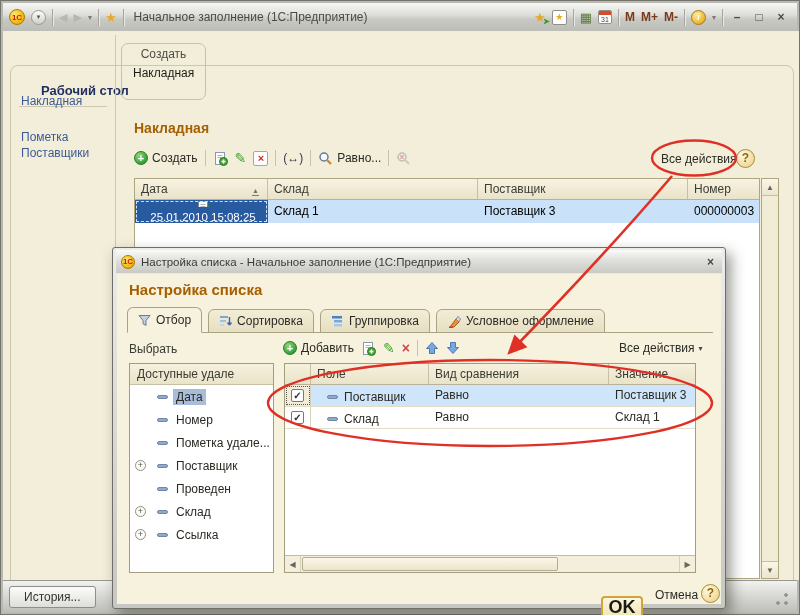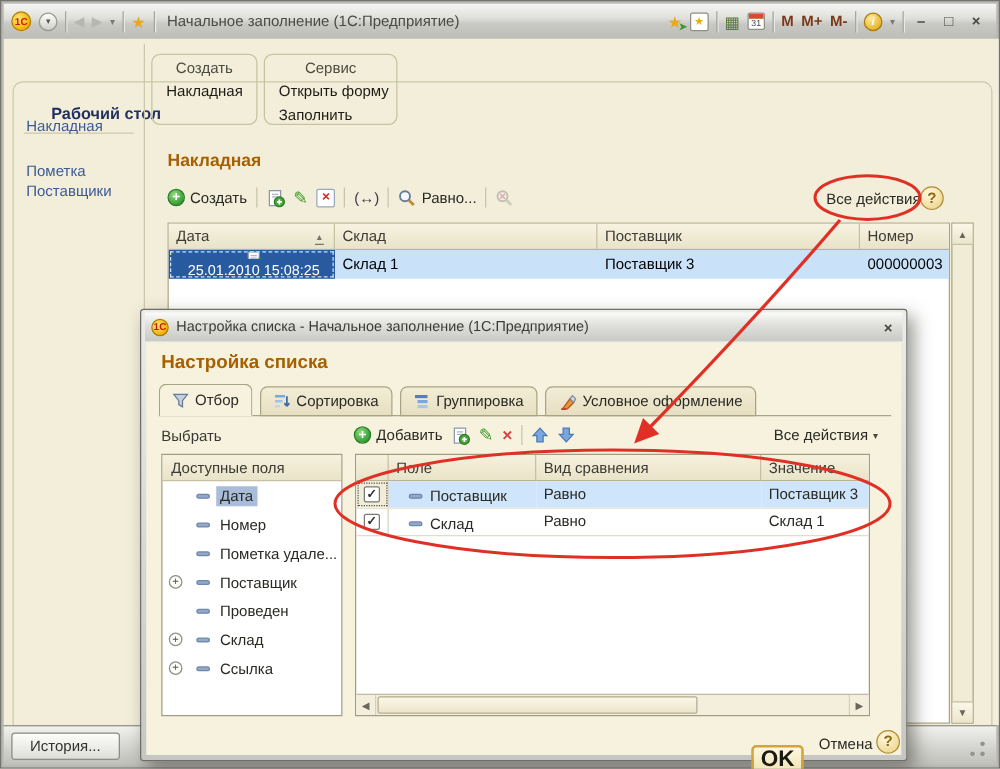--- a/index.html
+++ b/index.html
@@ -189,25 +189,20 @@
     <div class="abs sb-line"></div>
     <div class="abs sb-item" style="top:63px;">Накладная</div>
     <div class="abs sb-item" style="top:95px;margin-top:20px;">Поставщики</div>
     <div class="abs sb-item" style="top:99px;">Пометка</div>
     <div class="abs vsep" style="top:4px; height:545px;"></div>
 
     <div class="abs cmd-group" style="left:118px; top:12px; width:85px; height:57px;">
       <div class="cmd-title">Создать</div>
       <div class="cmd-item">Накладная</div>
     </div>
-    <div class="abs cmd-group" style="left:208px; top:12px; width:107px; height:57px;">
-      <div class="cmd-title">Сервис</div>
-      <div class="cmd-item">Открыть форму</div>
-      <div class="cmd-item">Заполнить</div>
-    </div>
 
     <div class="abs list-title" style="top:89px;">Накладная</div>
 
     <div class="abs toolbar" style="left:131px; top:116px; height:22px;">
       <span class="toolbar" style="gap:4px;">
         <span class="green-plus">+</span>
         <span class="link-label">Создать</span>
       </span>
       <span class="tool-sep"></span>
       <span>
@@ -359,21 +354,21 @@
         </svg>
     </span>
   </div>
 
   <div class="abs all-actions" style="left:506px; top:93px;">
     <span>Все действия</span>
     <span class="car">▾</span>
   </div>
 
   <div class="abs panel" style="left:16px; top:115px; width:145px; height:210px;">
-    <div class="panel-head">Доступные поля</div>
+    <div class="panel-head">Доступные удале</div>
     <div class="tree-item">
       <span class="dash-chip"></span>
       <span class="tree-label selected">Дата</span>
     </div>
     <div class="tree-item">
       <span class="dash-chip"></span>
       <span class="tree-label">Номер</span>
     </div>
     <div class="tree-item">
       <span class="dash-chip"></span>

